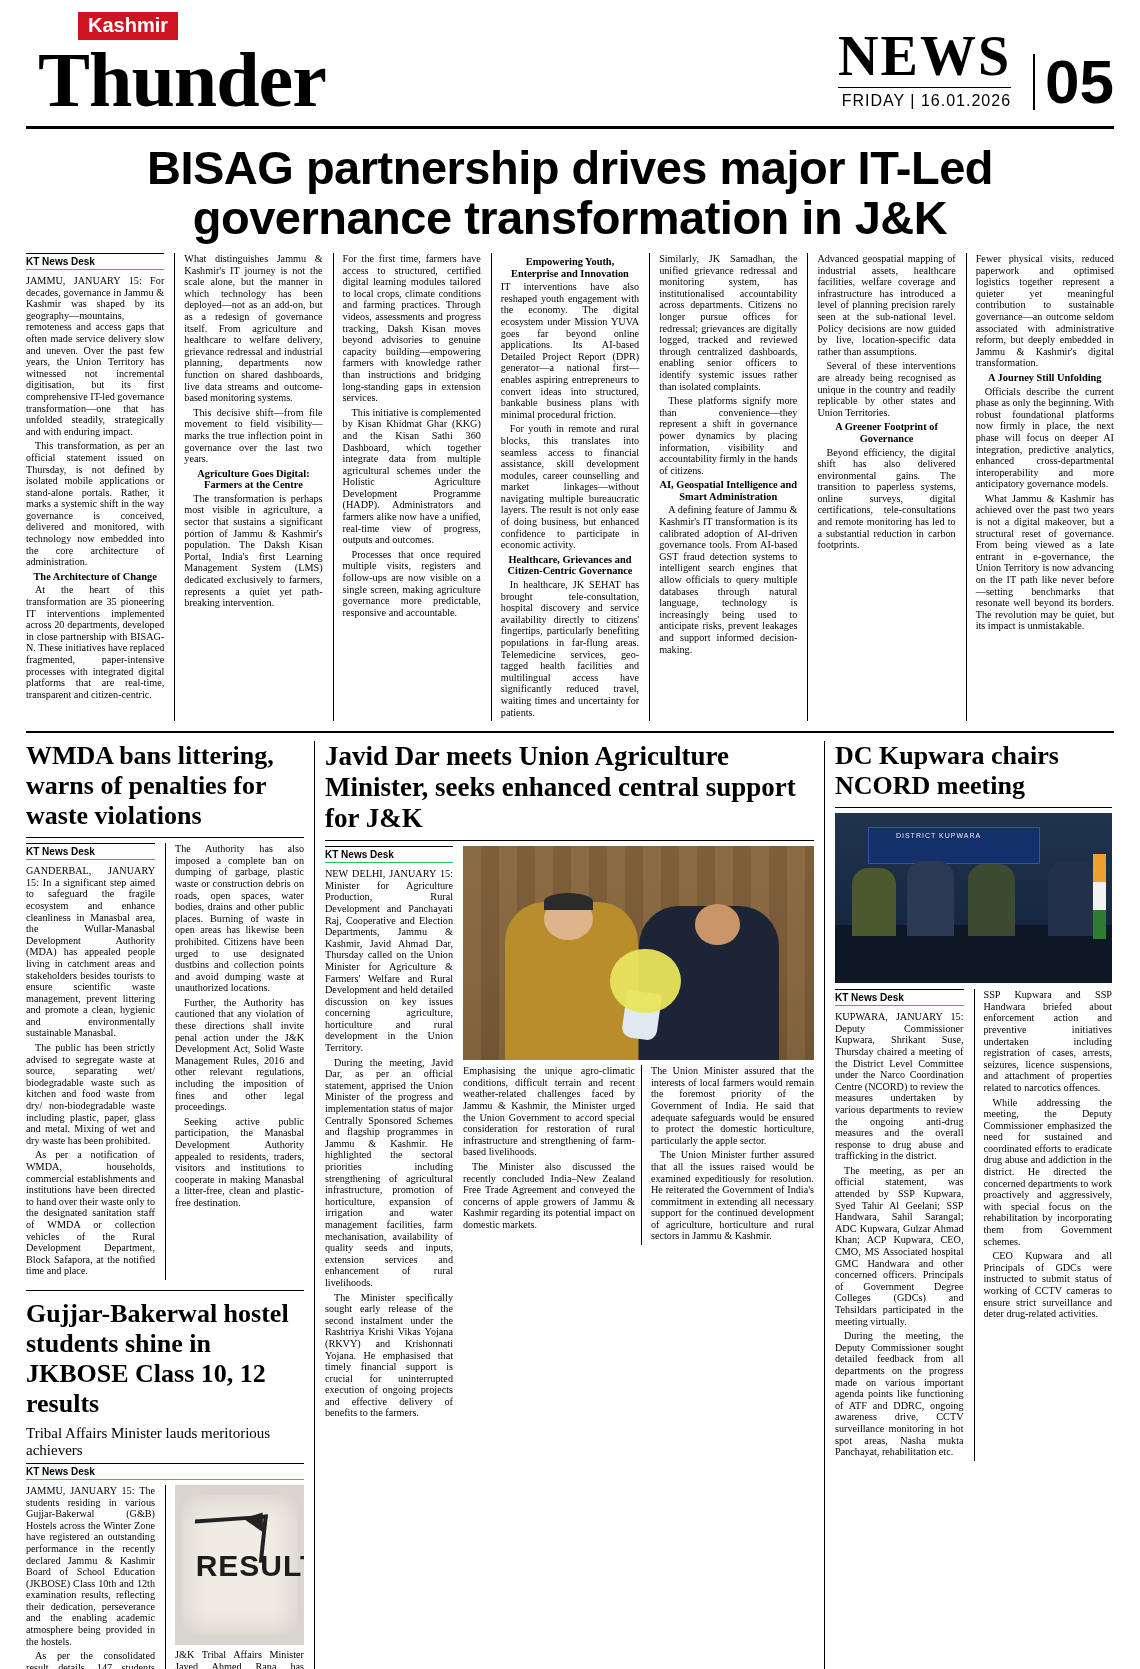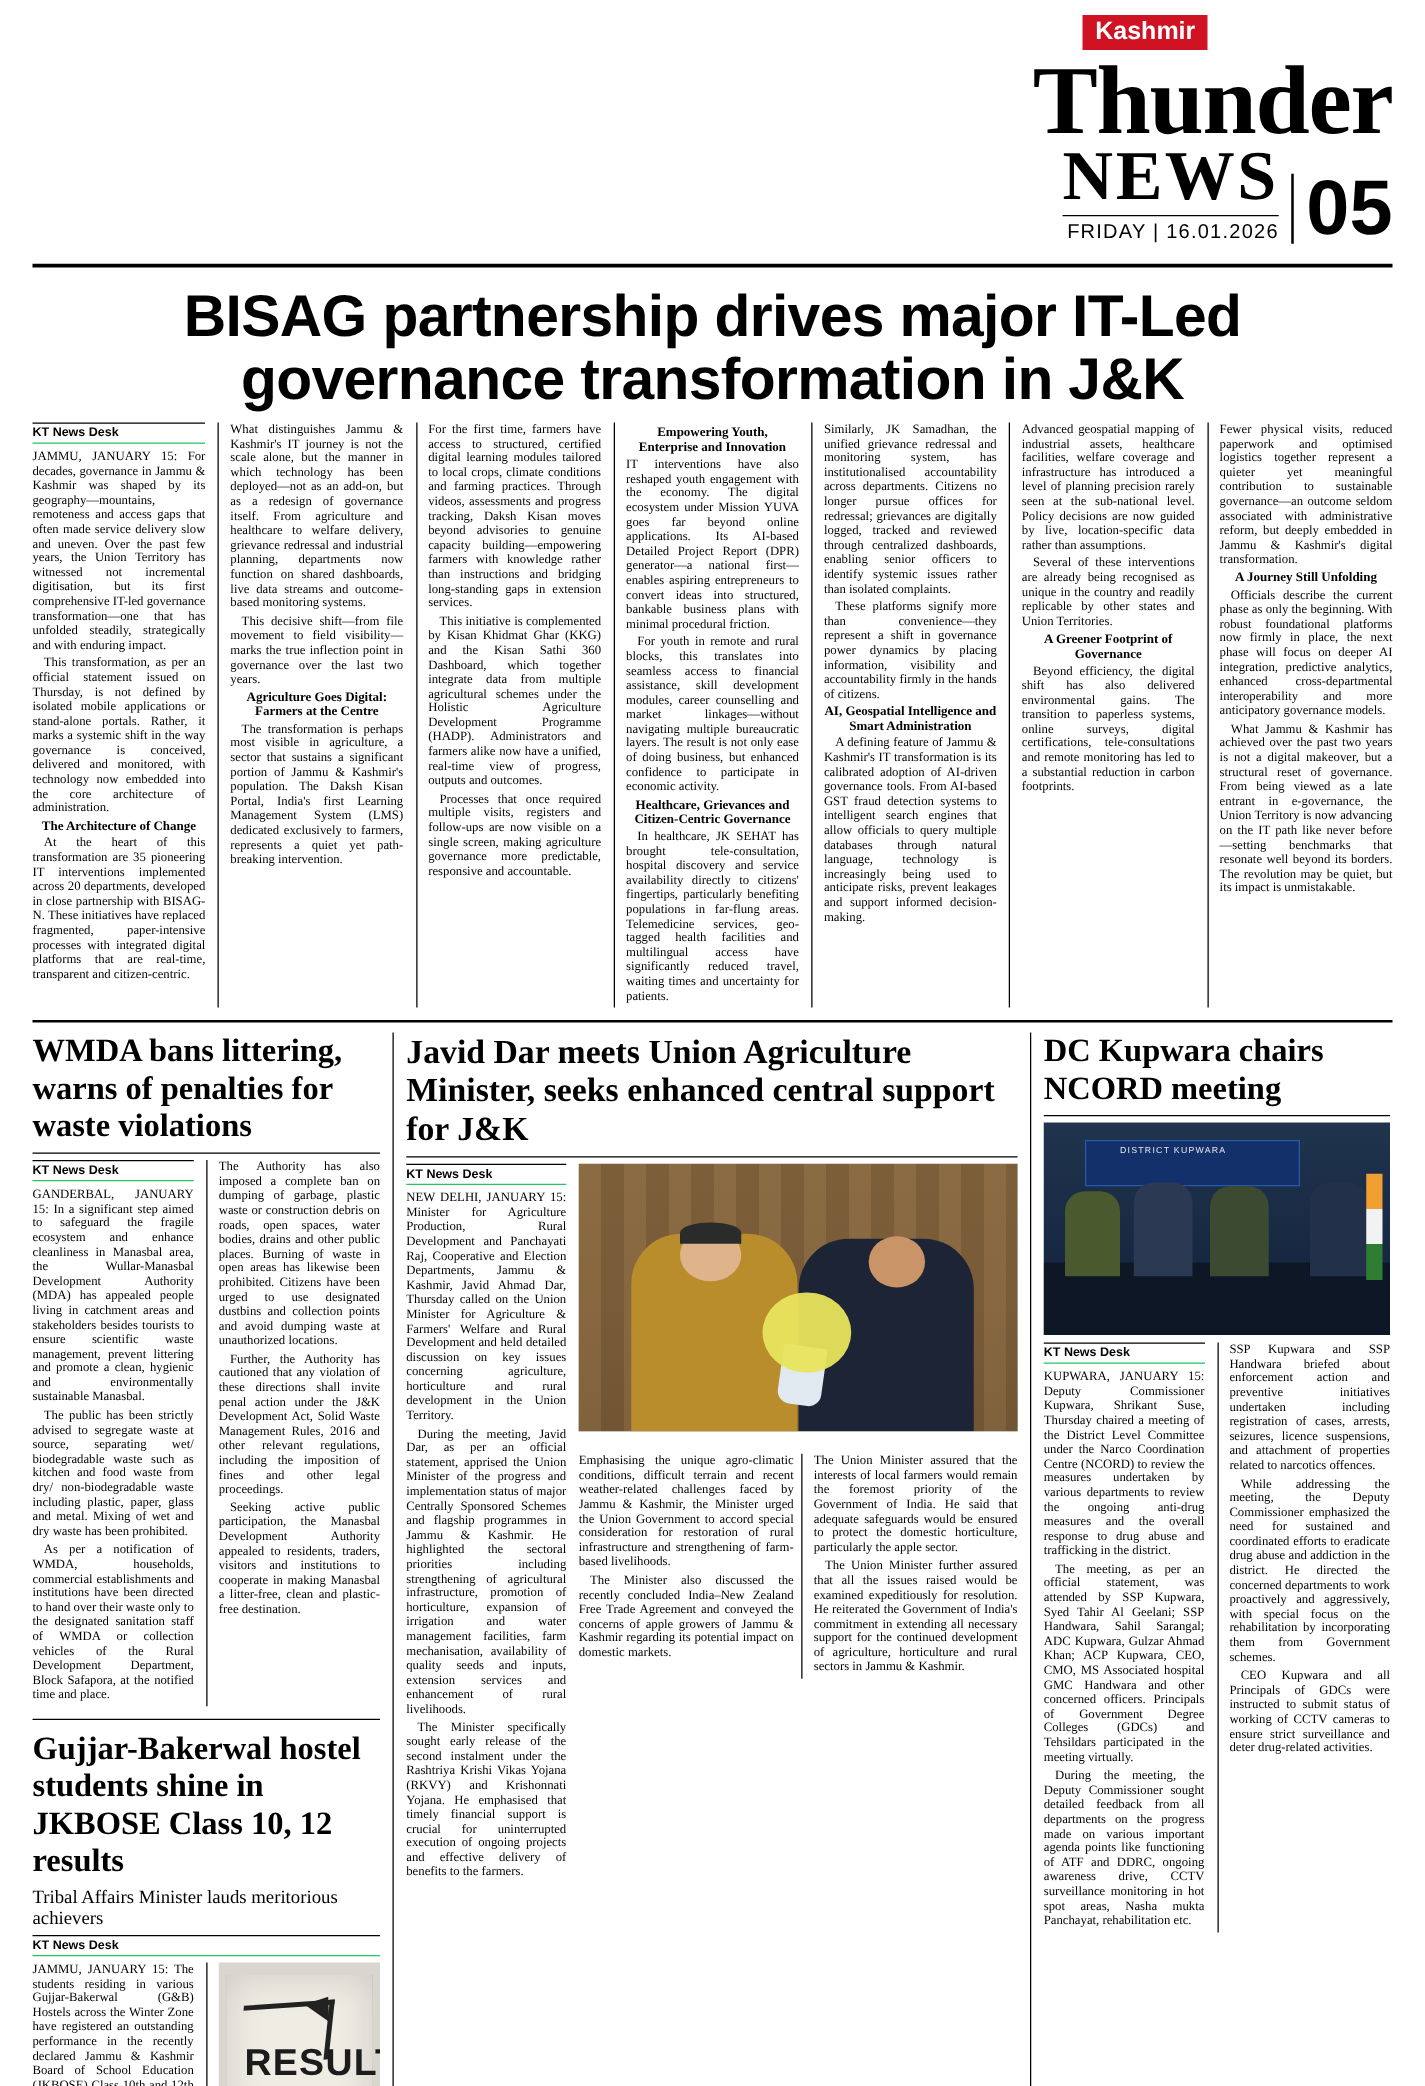--- a/index.html
+++ b/index.html
@@ -6,40 +6,40 @@
   html, body { margin:0; padding:0; }
   body {
     width:1140px; height:1669px;
     background:#ffffff;
     font-family:"Liberation Serif", serif;
     color:#000;
   }
   .page { width:1140px; height:1669px; padding:18px 26px 10px 26px; position:relative; }
 
   
-  .masthead { display:flex; align-items:flex-end; justify-content:space-between; padding-bottom:4px;flex-direction:column; }
+  .masthead { display:flex; align-items:flex-end; justify-content:space-between; padding-bottom:4px; }
   .mast-left { position:relative; }
   .kashmir-tag {
     position:absolute; top:-6px; left:52px;
     background:#cf1322; color:#fff;
     font-family:"Liberation Sans", sans-serif;
     font-weight:bold; font-size:20px;
     padding:2px 10px 3px 10px;
     letter-spacing:0px;
   }
   .thunder {
     font-family:"Liberation Serif", serif;
     font-weight:bold;
     font-size:78px;
     line-height:72px;
     letter-spacing:-1px;
     margin-top:26px;
     margin-left:12px;
   }
-  .mast-right { display:flex; align-items:flex-end; gap:0px; padding-bottom:6px;}
+  .mast-right { display:flex; align-items:flex-end; gap:12px; padding-bottom:6px;}
   .news-word {
     font-family:"Liberation Serif", serif;
     font-weight:bold;
     font-size:56px;
     line-height:50px;
     letter-spacing:2px;
     text-align:right;
   }
   .date-line {
     font-family:"Liberation Sans", sans-serif;
@@ -279,21 +279,21 @@
           <div class="photo ph-handshake">
             <div class="wallpanel"></div>
             <div class="man1"></div>
               <div class="man1head"></div>
               <div class="man1hair"></div>
             <div class="man2"></div>
               <div class="man2head"></div>
             <div class="bouquet2"></div>
               <div class="bouquet"></div>
           </div>
-          <div style="display:flex; gap:6px; margin-top:18px;">
+          <div style="display:flex; gap:6px; margin-top:5px;">
             <div style="flex:1">
               <p class="body first">Emphasising the unique agro-climatic conditions, difficult terrain and recent weather-related challenges faced by Jammu &amp; Kashmir, the Minister urged the Union Government to accord special consideration for restoration of rural infrastructure and strengthening of farm-based livelihoods.</p>
               <p class="body">The Minister also discussed the recently concluded India–New Zealand Free Trade Agreement and conveyed the concerns of apple growers of Jammu &amp; Kashmir regarding its potential impact on domestic markets.</p>
             </div>
             <div style="flex:1" class="vrule">
               <div style="padding-left:9px">
                 <p class="body first">The Union Minister assured that the interests of local farmers would remain the foremost priority of the Government of India. He said that adequate safeguards would be ensured to protect the domestic horticulture, particularly the apple sector.</p>
                 <p class="body">The Union Minister further assured that all the issues raised would be examined expeditiously for resolution. He reiterated the Government of India's commitment in extending all necessary support for the continued development of agriculture, horticulture and rural sectors in Jammu &amp; Kashmir.</p>
               </div>
             </div>

